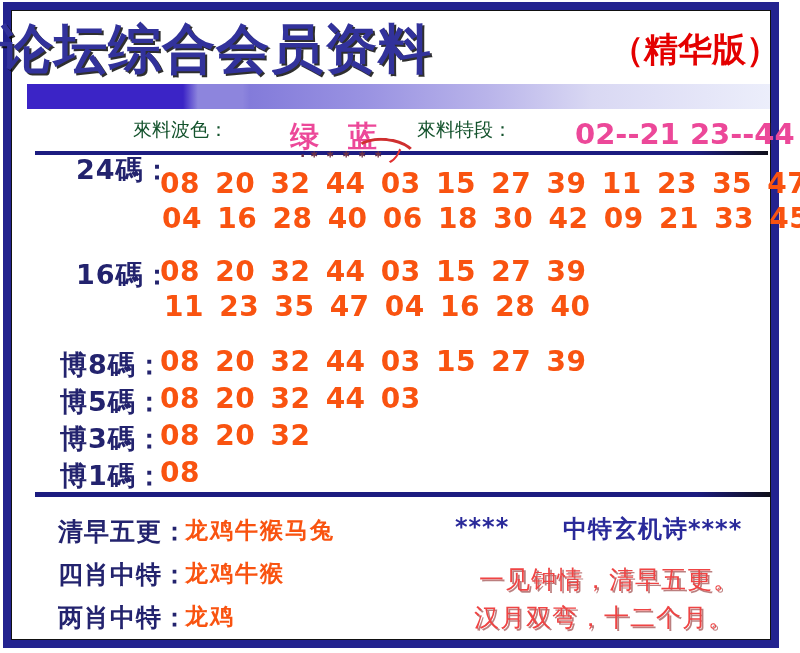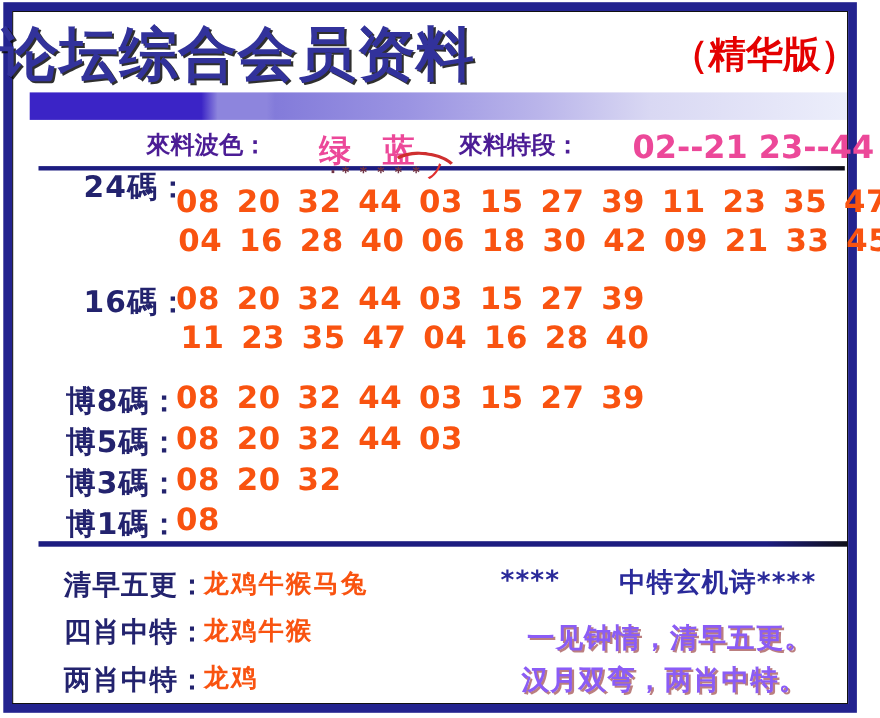--- a/index.html
+++ b/index.html
@@ -23,41 +23,41 @@
   .title-suffix{font-size:34px;font-weight:bold;color:#e40000;}
   .grad-bar{
     position:absolute;left:27px;top:84px;width:743px;height:25px;
     background:linear-gradient(90deg,#3b24c6 0%,#3b24c6 21%,#8d85dd 23%,#8d85dd 29%,
       #837bda 30%,#9a93e2 46%,#b9b4ea 62%,#d9d8f3 76%,#eceefb 100%);
   }
   .period{
     position:absolute;top:83px;right:34px;font-size:27px;font-weight:bold;
     color:#d61414;white-space:nowrap;text-shadow:1px 1px 0 rgba(90,0,0,0.35);
   }
-  .info-label{position:absolute;top:117px;font-size:22px;font-weight:bold;color:#4c1d95;white-space:nowrap;}
+  .info-label{position:absolute;top:117px;font-size:19px;font-weight:normal;color:#14532d;white-space:nowrap;}
   .info-value{position:absolute;top:117px;font-size:29px;font-weight:bold;color:#ec4899;white-space:nowrap;margin-left:24px;}
   .red-arc{
     position:absolute;left:352px;top:138px;width:60px;height:32px;
     border:3px solid transparent;border-top-color:#cf2f2f;border-radius:50%;
     transform:rotate(6deg);
   }
   .divider{position:absolute;left:35px;height:4px;background:linear-gradient(90deg,#1c1c80 0%,#1c1c80 90%,#10101a 100%);}
   .watermark{position:absolute;left:300px;top:144px;z-index:2;font-size:14px;font-weight:bold;color:#6e3245;letter-spacing:2px;white-space:nowrap;}
   .watermark .tail{color:#e03030;font-size:17px;}
   .code-label{position:absolute;font-size:27px;font-weight:bold;color:#23236e;white-space:nowrap;letter-spacing:1px;}
   .code-nums{
     position:absolute;left:160px;font-size:28px;font-weight:bold;color:#f95310;
     white-space:nowrap;word-spacing:5px;letter-spacing:0.5px;
   }
   .zl{position:absolute;left:58px;font-size:25px;font-weight:bold;color:#23236e;white-space:nowrap;letter-spacing:1px;}
   .zv{position:absolute;left:185px;font-size:23px;font-weight:bold;color:#f95310;white-space:nowrap;letter-spacing:2px;}
   .poem-stars{position:absolute;left:455px;top:513px;font-size:24px;font-weight:bold;color:#2a2a9a;letter-spacing:1px;}
   .poem-title{position:absolute;left:563px;top:513px;font-size:24px;font-weight:bold;color:#2a2a9a;letter-spacing:1px;white-space:nowrap;}
   .poem-line{
-    position:absolute;font-size:25px;font-weight:bold;color:#8b5cf6;white-space:nowrap;
+    position:absolute;font-size:25px;font-weight:normal;color:#ef4444;white-space:nowrap;
     letter-spacing:1px;text-shadow:2px 2px 0 rgba(120,0,0,0.5);
   }
 </style>
 </head>
 <body>
 
 <div id="stage">
   <div class="frame"></div>
 
   <div class="title-row">
@@ -105,14 +105,14 @@
 
   <span class="zl" style="top:558px">四肖中特：</span>
   <span class="zv" style="top:558px">龙鸡牛猴</span>
 
   <span class="zl" style="top:601px">两肖中特：</span>
   <span class="zv" style="top:601px">龙鸡</span>
 
   <span class="poem-stars">****</span>
   <span class="poem-title">中特玄机诗****</span>
   <span class="poem-line" style="left:479px;top:563px">一见钟情，清早五更。</span>
-  <span class="poem-line" style="left:474px;top:601px">汉月双弯，两肖中特。</span>
+  <span class="poem-line" style="left:474px;top:601px">汉月双弯，十二个月。</span>
 </div>
 
 </body></html>

